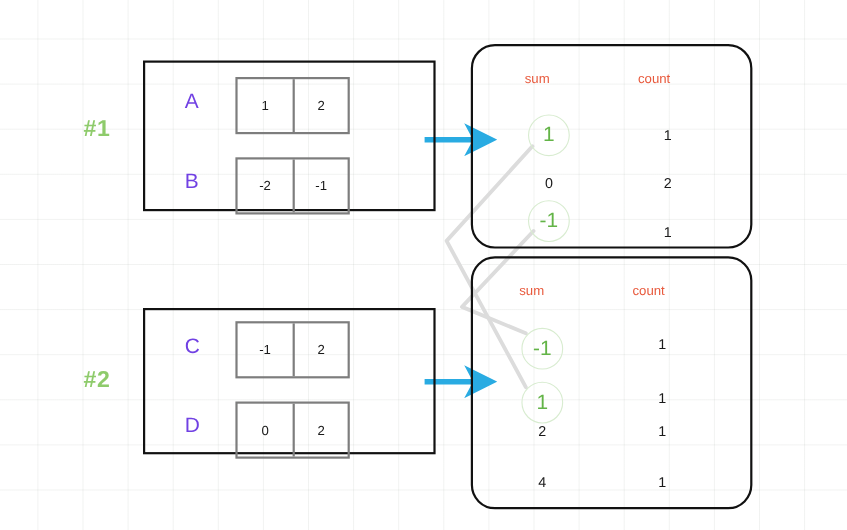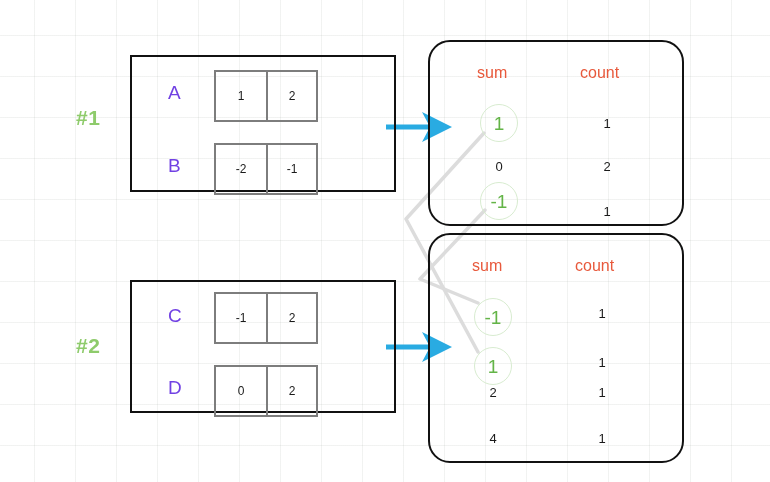--- a/index.html
+++ b/index.html
@@ -84,21 +84,21 @@
     border-radius: 22px;
     box-sizing: border-box;
     background: transparent;
   }
   #card-1 { left: 428px; top: 40px; width: 256px; height: 186px; }
   #card-2 { left: 428px; top: 233px; width: 256px; height: 230px; }
 
   .col-head {
     position: absolute;
     color: #e8593c;
-    font-size: 16px;
+    font-size: 12px;
     font-weight: 400;
     line-height: 1;
   }
   .val {
     position: absolute;
     font-size: 13px;
     color: #1a1a1a;
     line-height: 1;
     transform: translate(-50%, -50%);
     white-space: nowrap;

